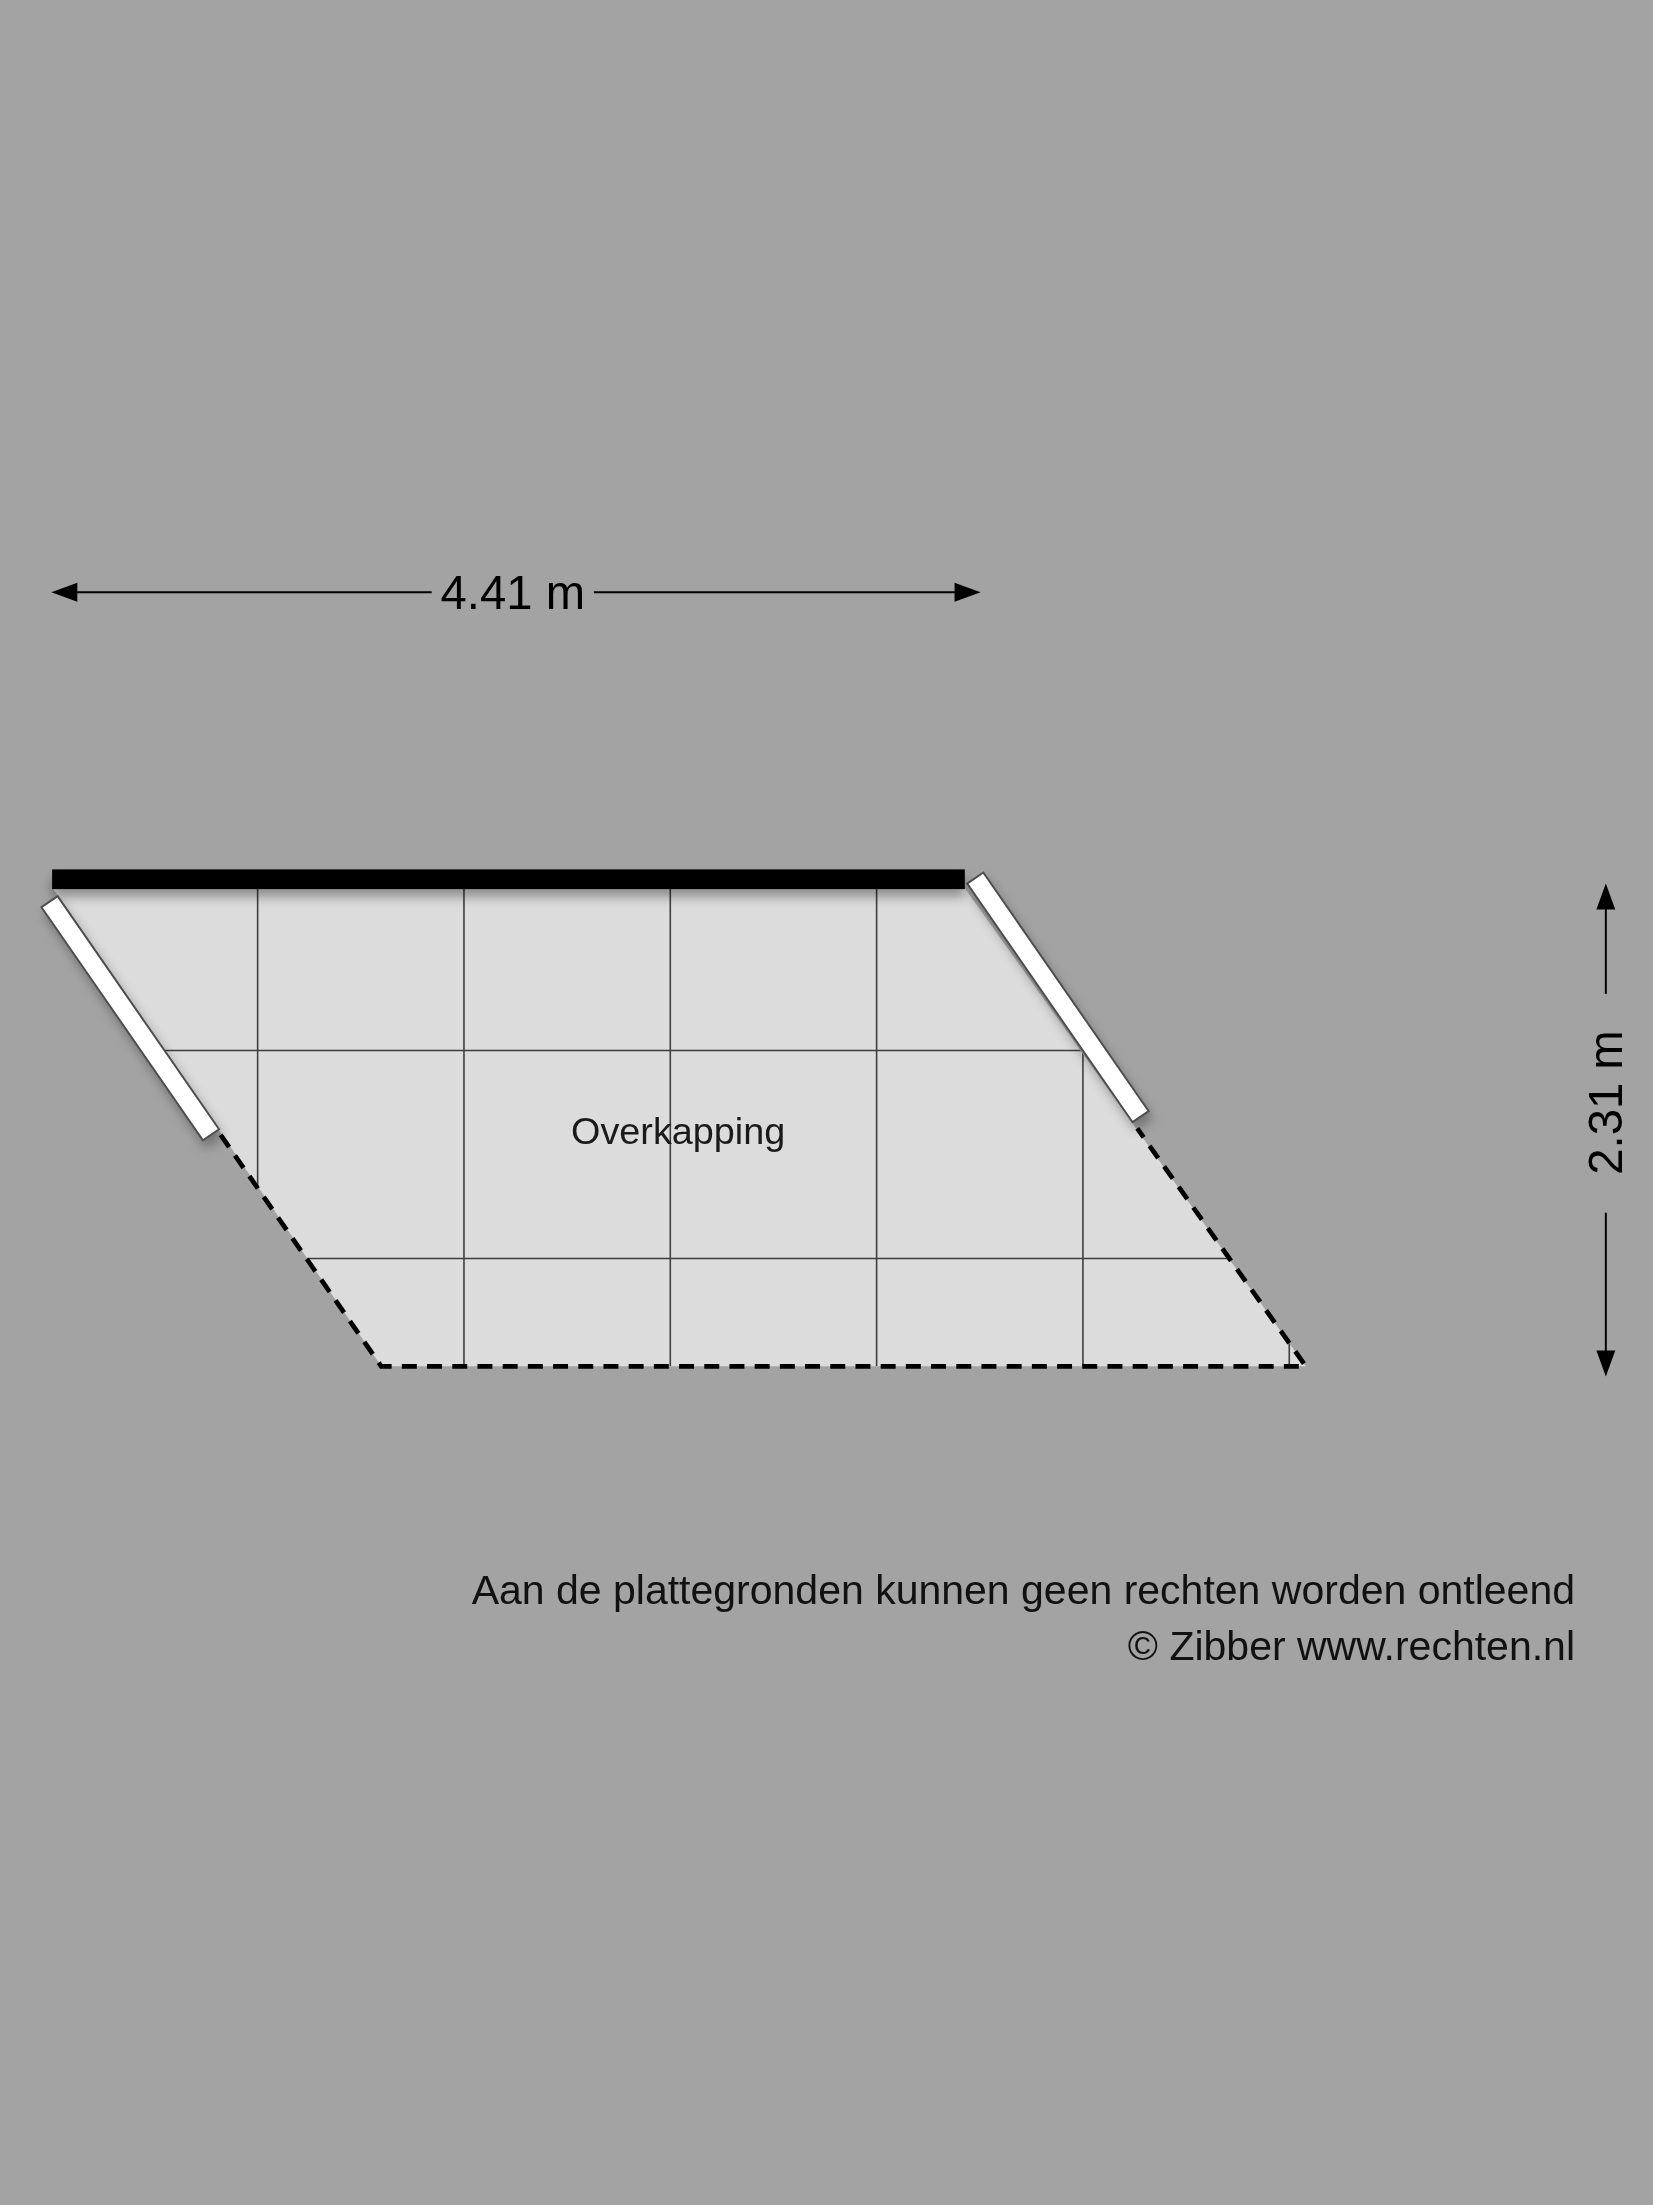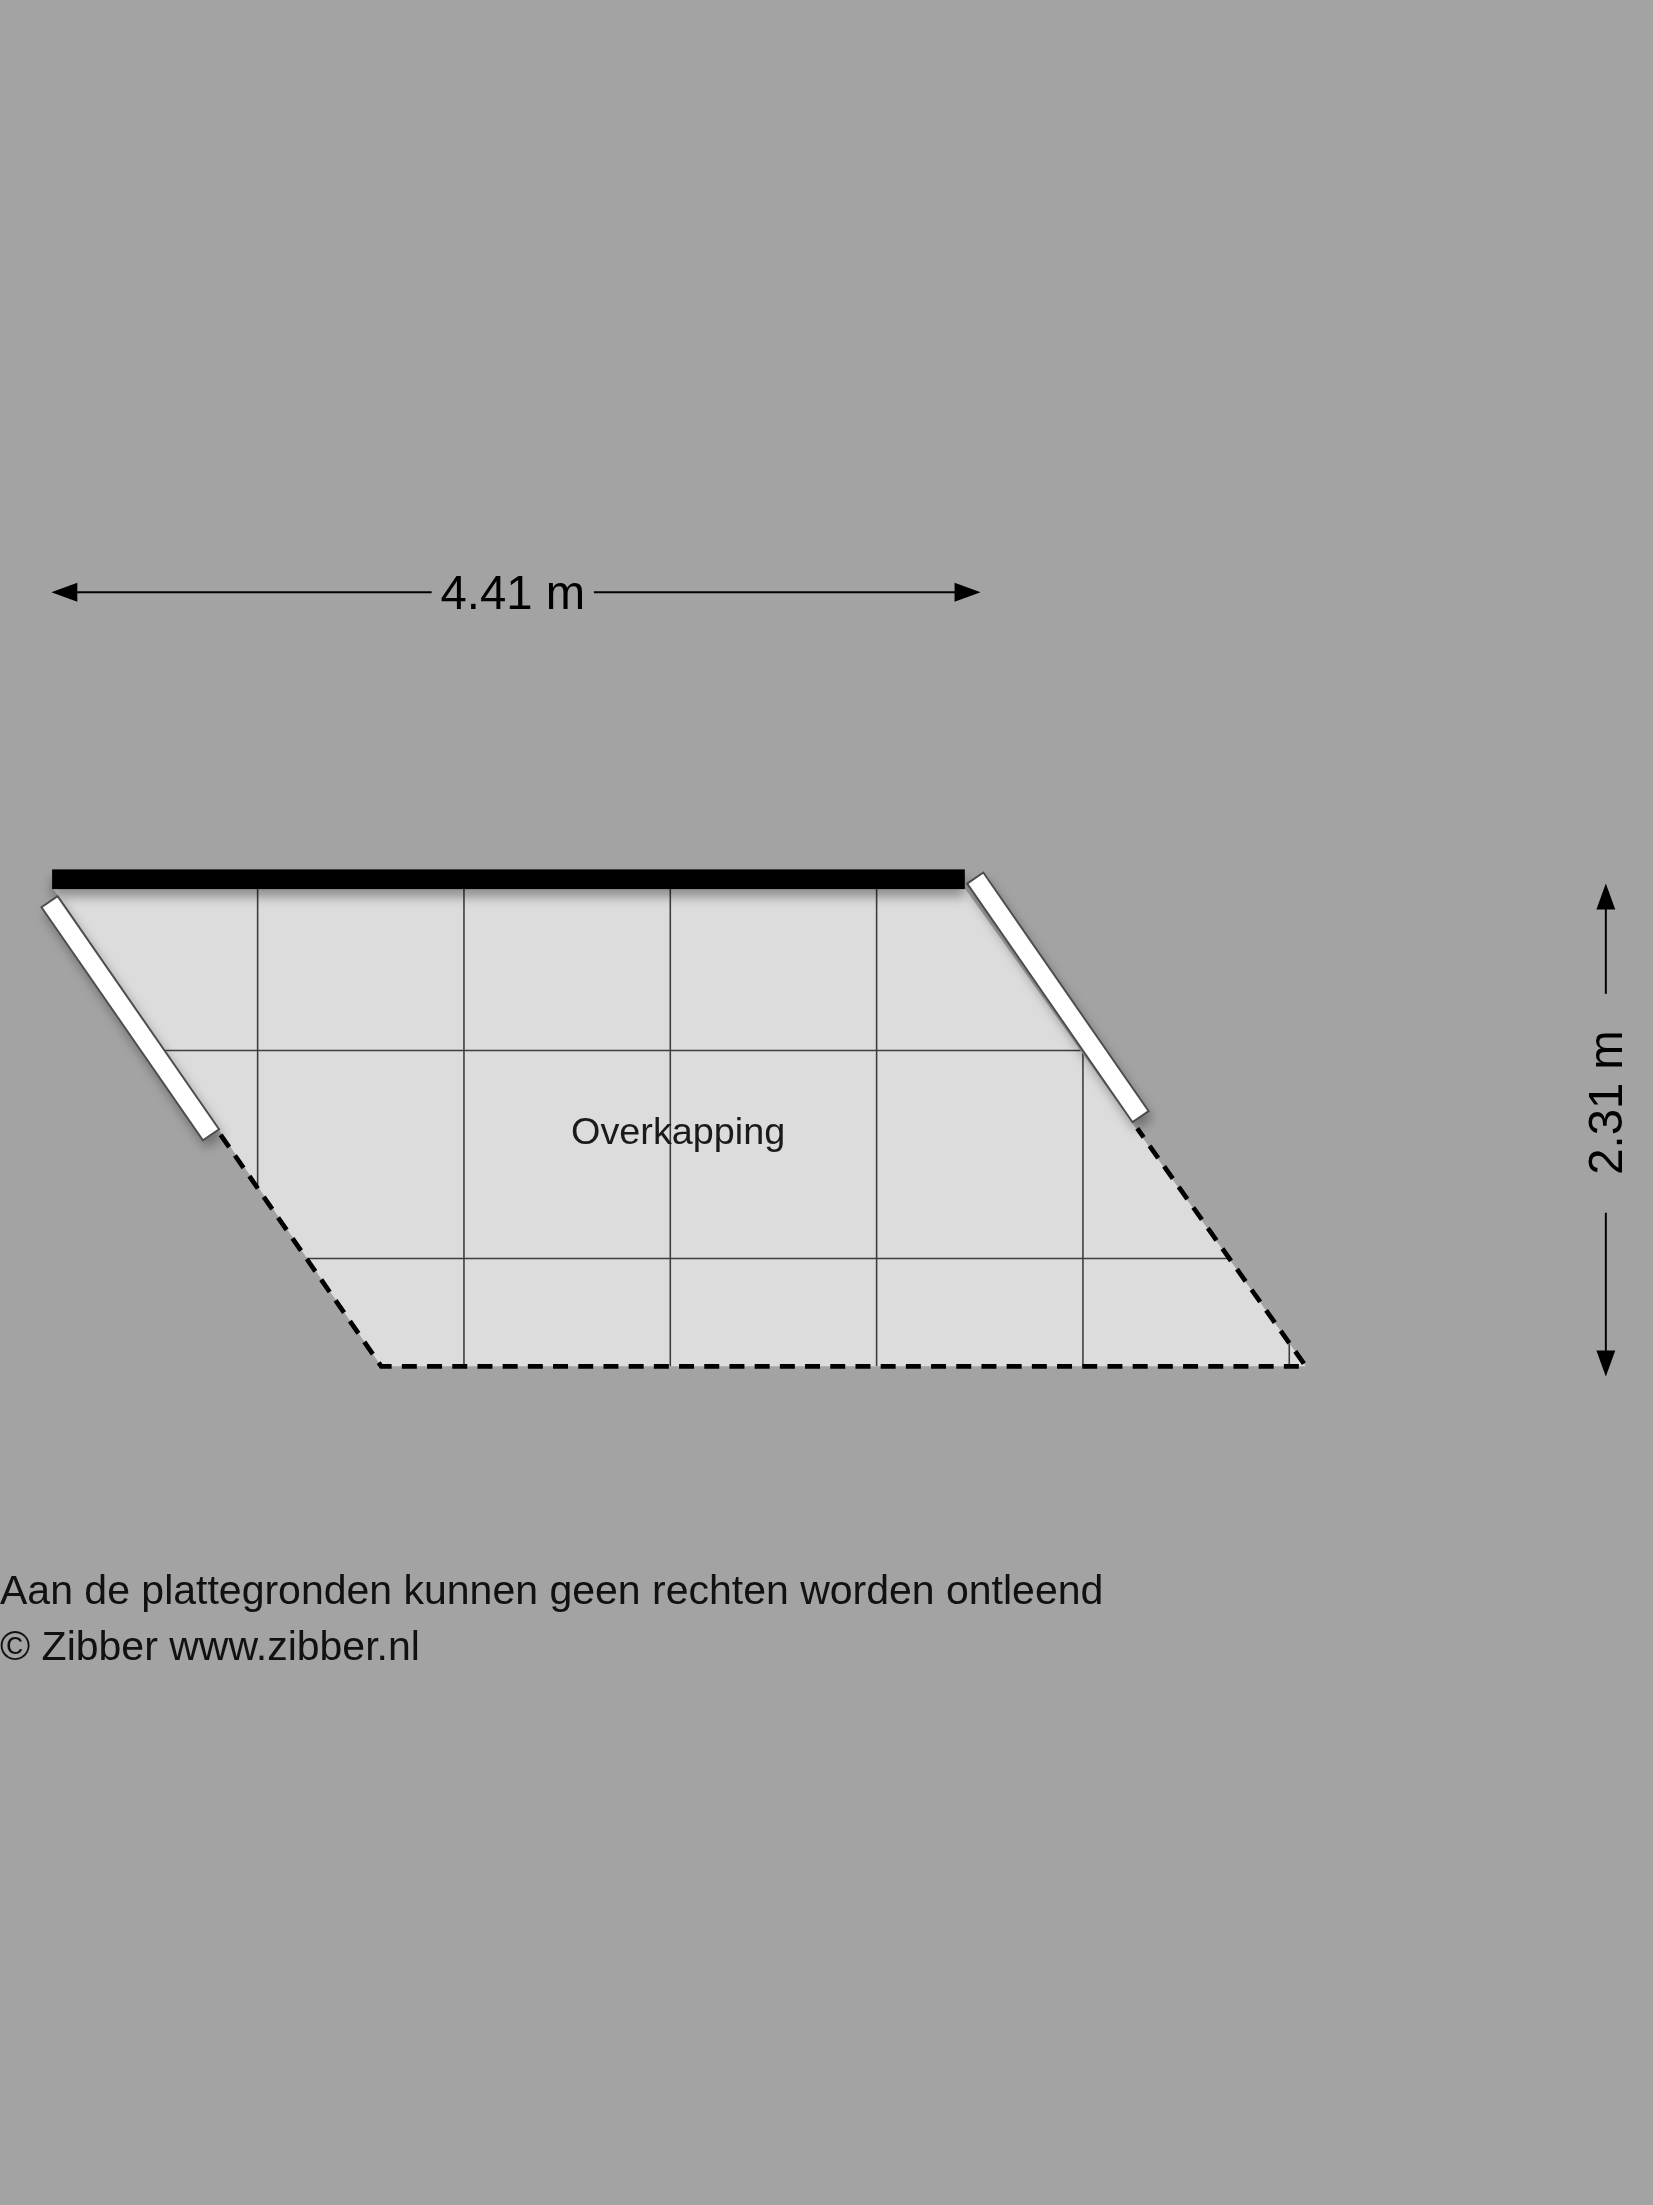--- a/index.html
+++ b/index.html
@@ -20,21 +20,21 @@
   .room-text{
     font-family:"Liberation Sans", sans-serif;
     font-size:48px;
     fill:#1a1a1a;
   }
   .footer{
     position:absolute;
     left:0;
     top:1562px;
     width:1575px;
-    text-align:left;
+    text-align:right;
     font-size:41px;
     line-height:56px;
     color:#111111;
   }
 </style>
 </head>
 <body>
 
 <div class="canvas">
 
@@ -90,17 +90,17 @@
     <g stroke-width="2.5" stroke-linejoin="miter" filter="url(#wallShadow)" stroke="#4d4d4d">
       <polygon points="73,1138 278,1434 257.5,1448 52.5,1152" fill="#ffffff"></polygon>
       <polygon points="1228,1122 1438,1425 1458.5,1411 1248.5,1108" fill="#ffffff"></polygon>
     </g>
 
     <text class="room-text" x="861" y="1453" text-anchor="middle">Overkapping</text>
   </svg>
 
   <div class="footer">
     <div>Aan de plattegronden kunnen geen rechten worden ontleend</div>
-    <div>© Zibber www.zibber.nl</div>
+    <div>© Zibber www.rechten.nl</div>
   </div>
 
 </div>
 
 
 </body></html>

